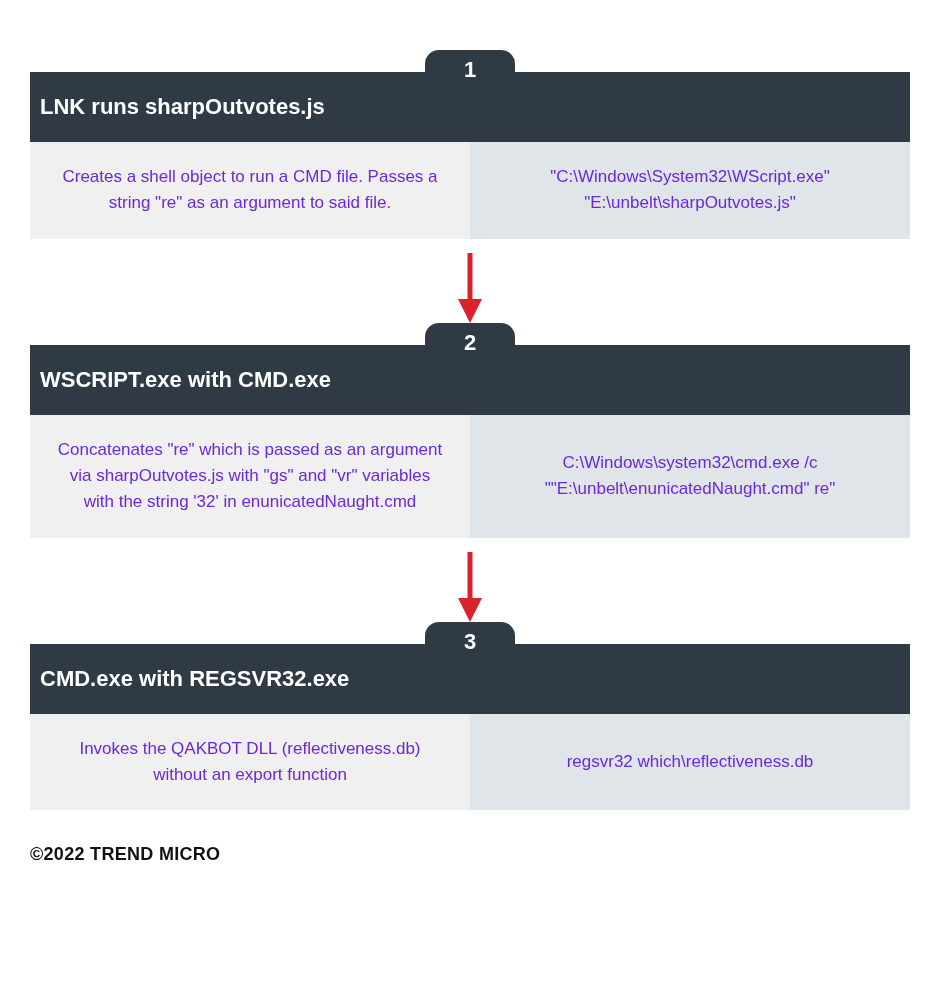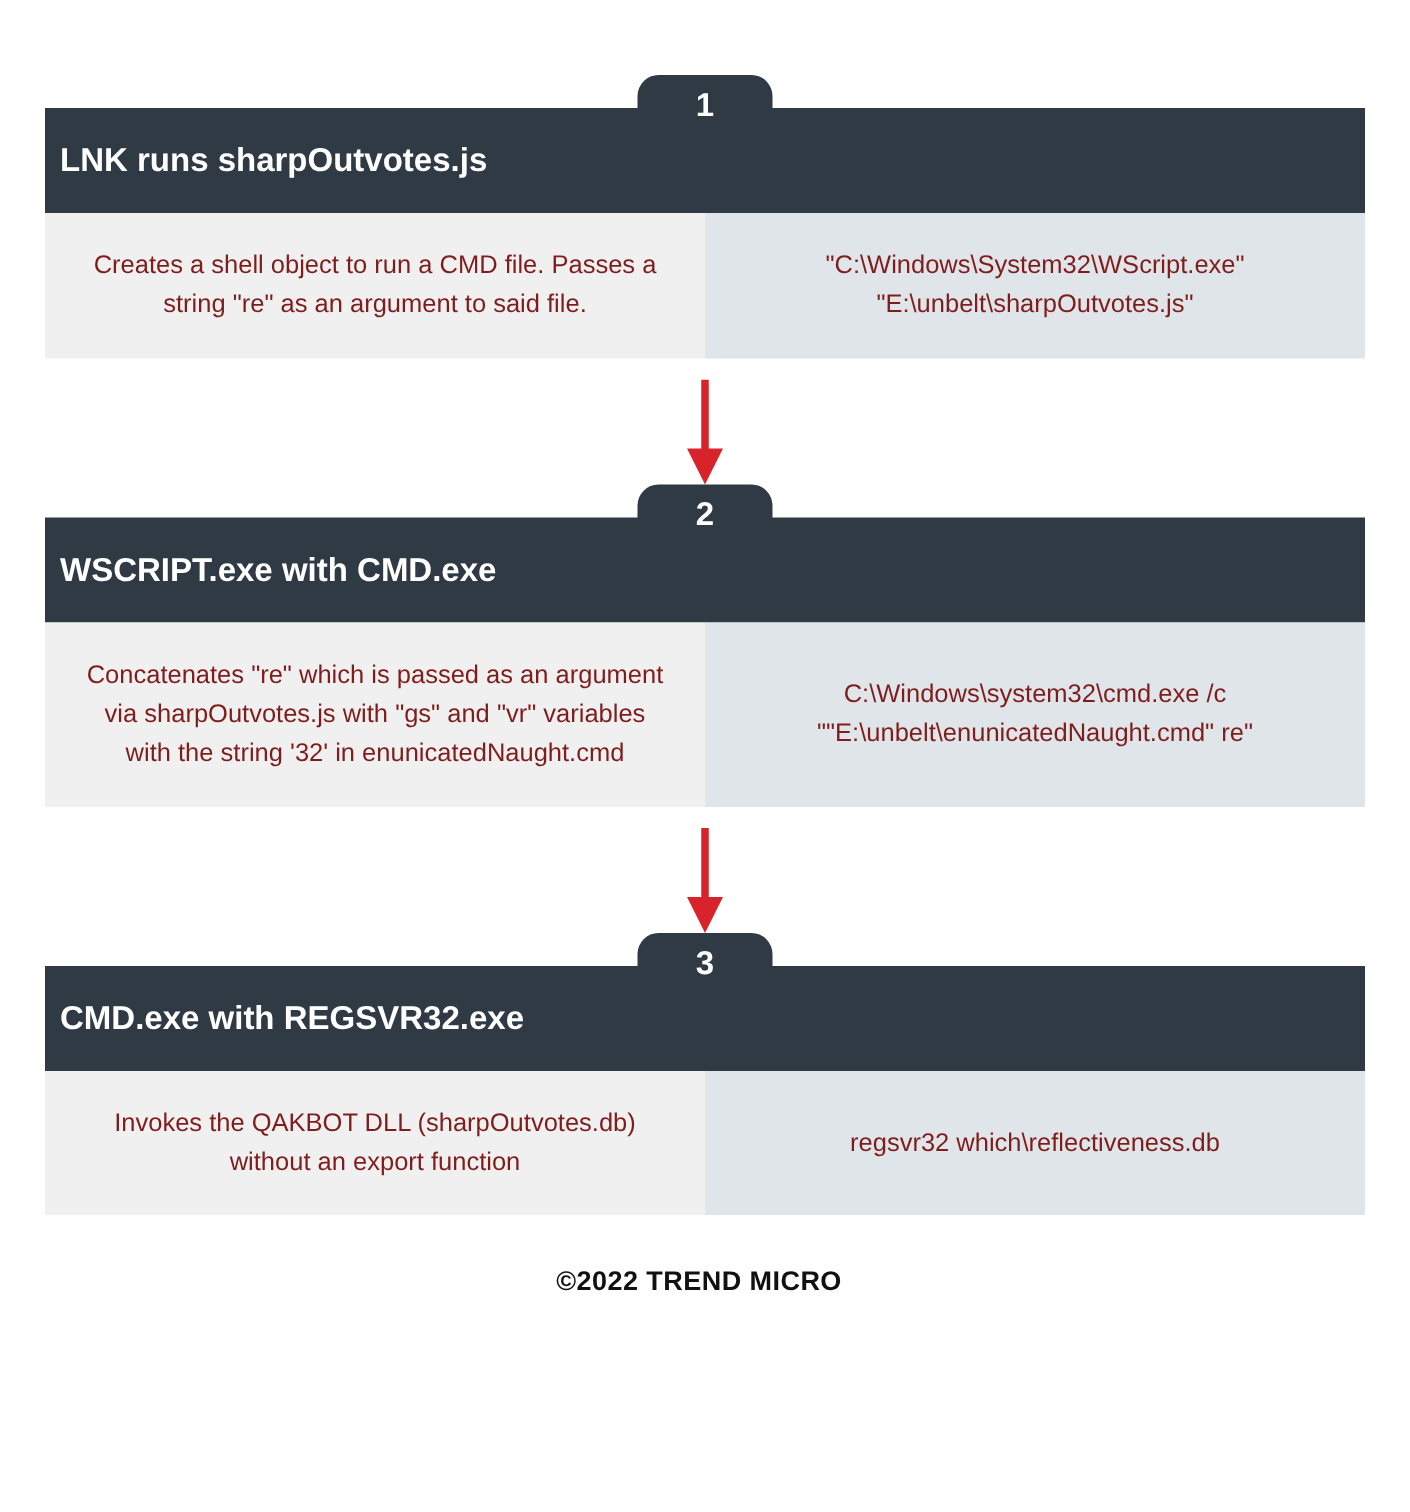--- a/index.html
+++ b/index.html
@@ -48,35 +48,35 @@
   }
   .step-col {
     flex: 1 1 50%;
     padding: 22px 26px;
     display: flex;
     align-items: center;
     justify-content: center;
     text-align: center;
     font-size: 17px;
     line-height: 1.55;
-    color: #7f1d1d;
+    color: #6d28d9;
     white-space: pre-line;
   }
   .step-col.left { background: #f0f0f0; }
   .step-col.right { background: #dfe5e8; }
   .arrow {
     margin: 14px 0 0 0;
     display: flex;
     align-items: center;
     justify-content: center;
   }
   .arrow svg { display: block; }
   .footer {
     width: 100%;
-    text-align: center;
+    text-align: left;
     font-weight: 700;
     font-size: 18px;
     color: #111;
     margin-top: 34px;
     padding-right: 8px;
     letter-spacing: 0.3px;
   }
 </style>
 </head>
 <body>
@@ -111,18 +111,18 @@
   <svg width="28" height="70" viewBox="0 0 28 70">
     <line x1="14" y1="0" x2="14" y2="48" stroke="#d8232a" stroke-width="5"></line>
     <polygon points="14,70 2,46 26,46" fill="#d8232a"></polygon>
   </svg>
 </div>
 
 <div class="step">
   <div class="step-number">3</div>
   <div class="step-header">CMD.exe with REGSVR32.exe</div>
   <div class="step-body">
-    <div class="step-col left">Invokes the QAKBOT DLL (sharpOutvotes.db) without an export function</div>
+    <div class="step-col left">Invokes the QAKBOT DLL (reflectiveness.db) without an export function</div>
     <div class="step-col right">regsvr32 which\reflectiveness.db</div>
   </div>
 </div>
 
 <div class="footer">©2022 TREND MICRO</div>
 
 </body></html>

